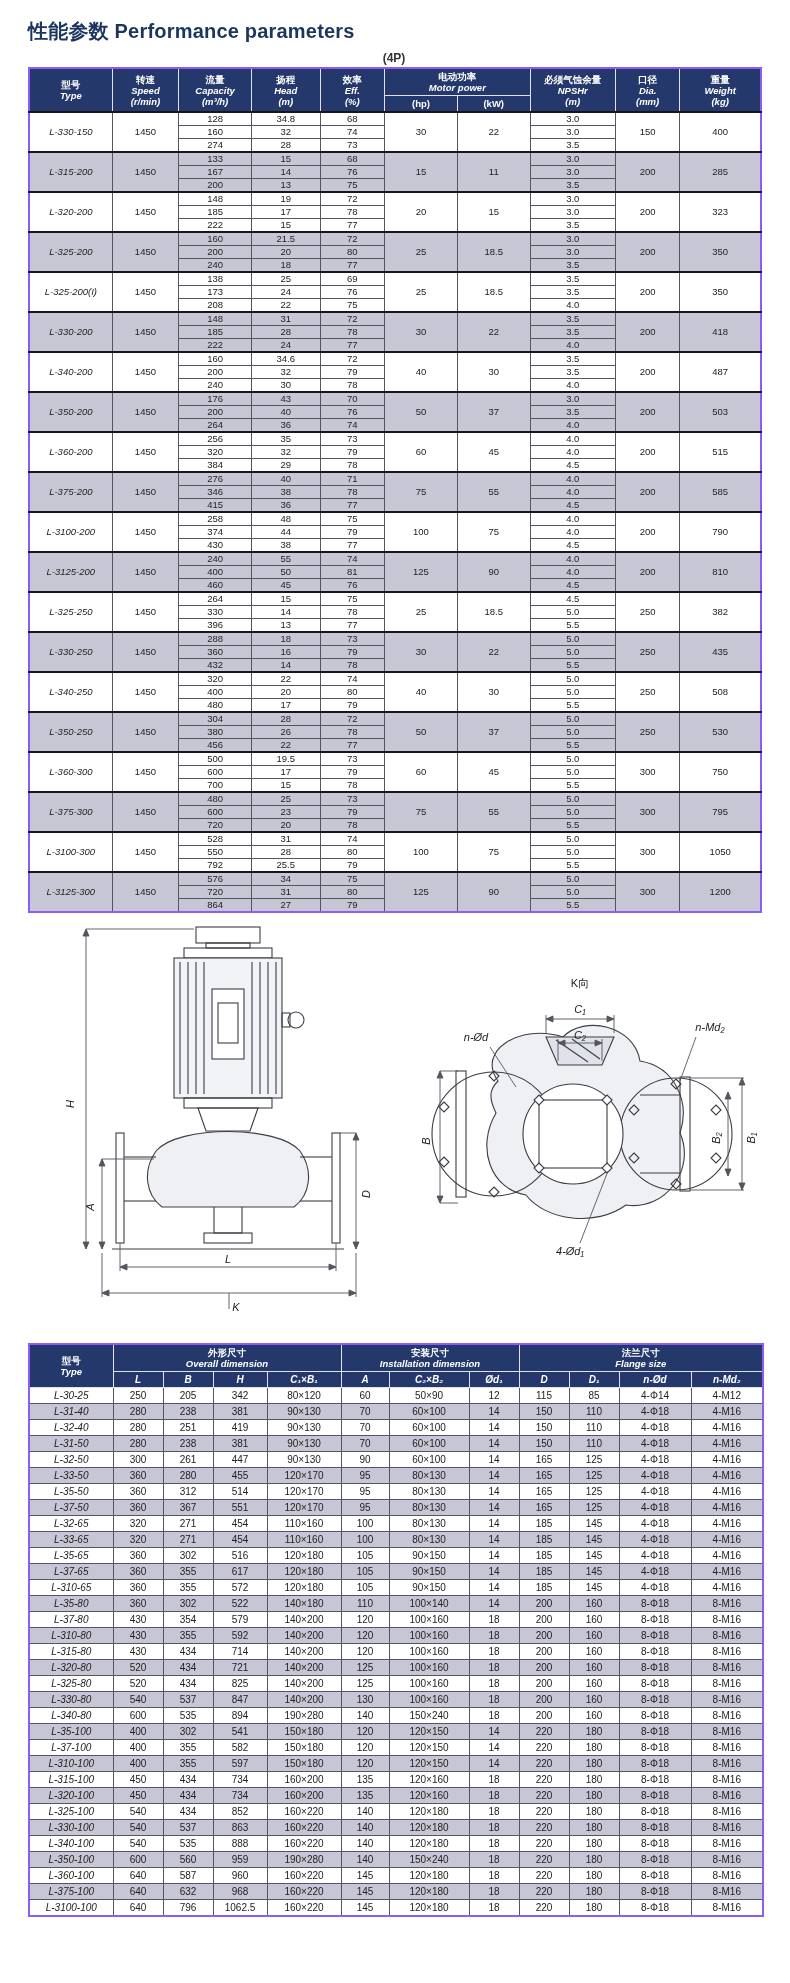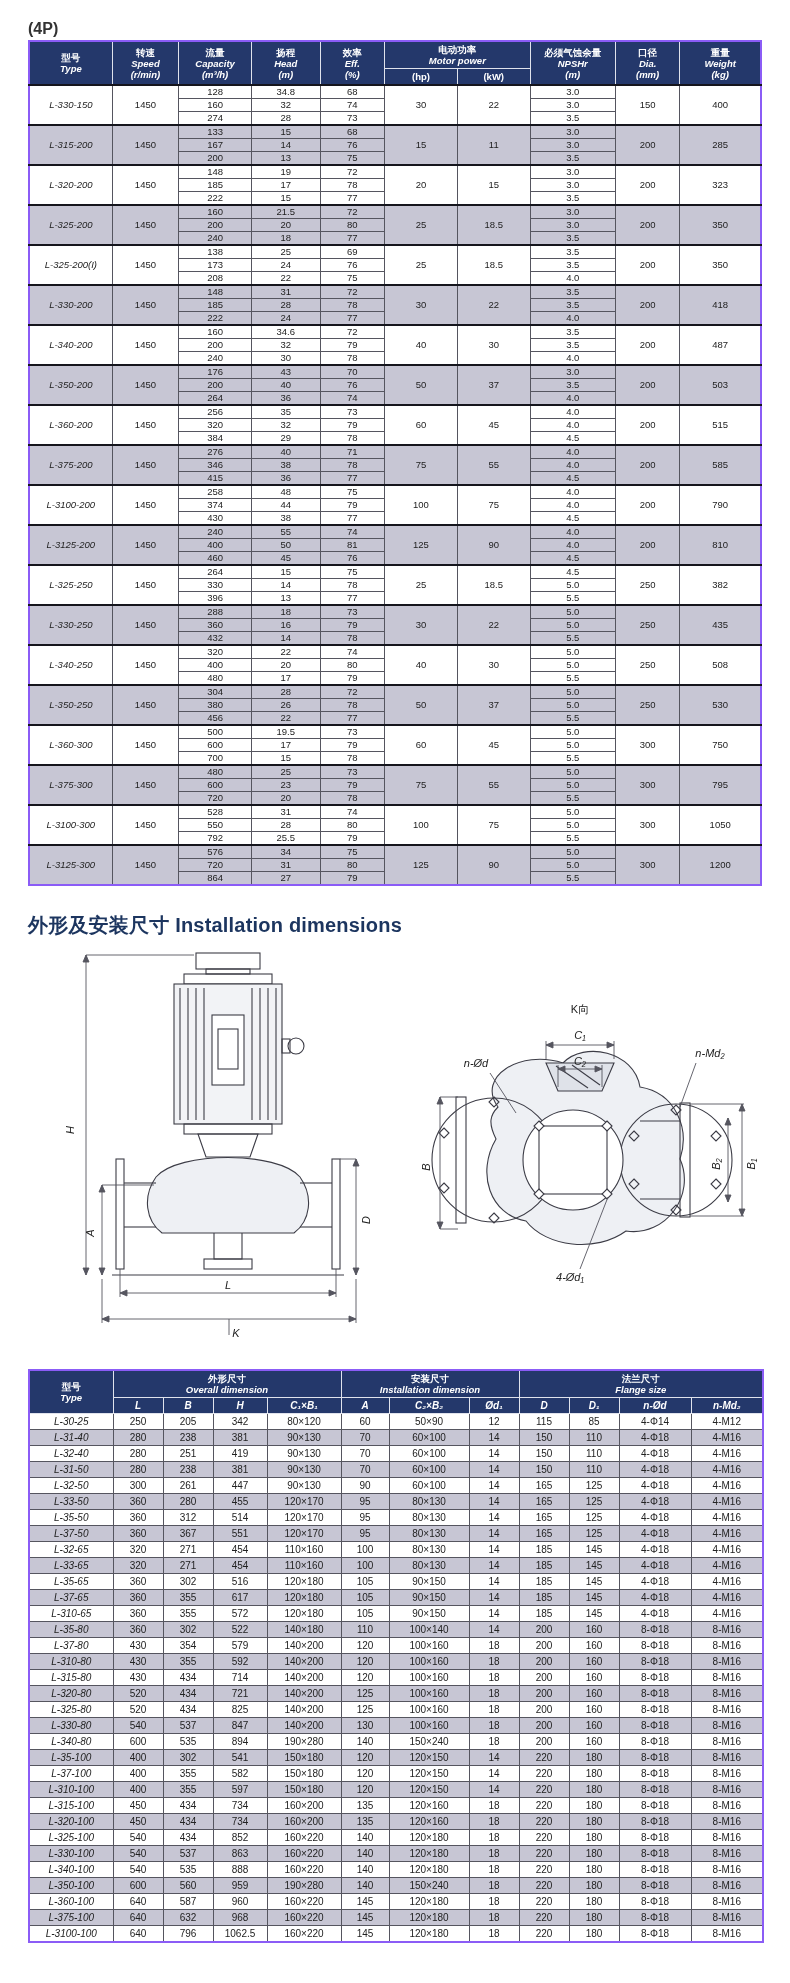--- a/index.html
+++ b/index.html
@@ -1,40 +1,41 @@
 <!DOCTYPE html>
 <html><head>
 <meta charset="utf-8">
 <style>
   html,body{margin:0;padding:0;background:#ffffff;}
   body{width:790px;font-family:"Liberation Sans",sans-serif;color:#222;}
   .page{padding:14px 28px 12px 28px;}
   h2.sec{font-size:20px;color:#1c355f;margin:4px 0 4px 0;font-weight:700;letter-spacing:.2px;}
   h2.sec .en{font-weight:600;}
-  .tag{text-align:left;font-size:16px;color:#333;margin:6px 2px 2px 0;font-weight:600;}
+  .tag{text-align:center;font-size:12px;color:#333;margin:6px 2px 2px 0;font-weight:600;}
   table{border-collapse:collapse;width:734px;table-layout:fixed;}
   #t1,#t2{border:2px solid #8b5cf6;}
   #t1 th,#t2 th{background:#24386b;color:#fff;font-weight:700;font-size:9.5px;line-height:11px;border:1px solid #dfe2ec;padding:2px 1px;text-align:center;}
   #t1 th span,#t2 th span{display:block;}
   #t1 th .en,#t2 th .en,#t1 th .unit{font-style:italic;}
   #t1 td{font-size:9.5px;line-height:12px;height:12px;text-align:center;border:1px solid #55555f;padding:0 1px;background:#fff;}
   #t2 td{font-size:10px;line-height:15px;height:15px;text-align:center;border:1px solid #55555f;padding:0 1px;background:#fff;}
   #t1 td.type,#t2 td.type{font-weight:400;font-style:italic;}
   #t1 tr.shade td,#t2 tr.shade td{background:#c7c6d4;}
   #t1 tr.g0 td{border-top:2px solid #15151d;}
   #t2 th.colhead{font-style:italic;font-size:10px;}
   .drawing-wrap{margin:6px 0 0 0;}
   svg text{font-family:"Liberation Sans",sans-serif;font-size:11px;font-style:italic;fill:#222;}
   svg text.cn{font-style:normal;}
 </style>
 </head>
 <body>
 
 <div class="page">
 
+  <h2 class="sec"><span class="zh">性能参数</span> <span class="en">Performance parameters</span></h2>
   <div class="tag">(4P)</div>
 
   <table id="t1">
     <colgroup>
       <col style="width:80px">
         <col style="width:64px">
         <col style="width:70px">
         <col style="width:66px">
         <col style="width:62px">
       <col style="width:70px">
@@ -571,21 +572,20 @@
         </tr>
         <tr class="shade">
           <td>864</td>
           <td>27</td>
           <td>79</td>
           <td>5.5</td>
         </tr>
       </tbody>
   </table>
 
-  <h2 class="sec" style="margin-top:26px"><span class="zh">外形及安装尺寸</span> <span class="en">Installation dimensions</span></h2>
 
   <div class="drawing-wrap">
     <svg viewBox="0 0 734 420" width="734" height="420">
 
       <g stroke="#3c3c46" fill="none" stroke-width="1.1">
 
         <rect x="168" y="8" width="64" height="16"></rect>
         <rect x="178" y="24" width="44" height="5"></rect>
         <rect x="156" y="29" width="88" height="10"></rect>
         <rect x="146" y="39" width="108" height="140" fill="#f2f3f6"></rect>

